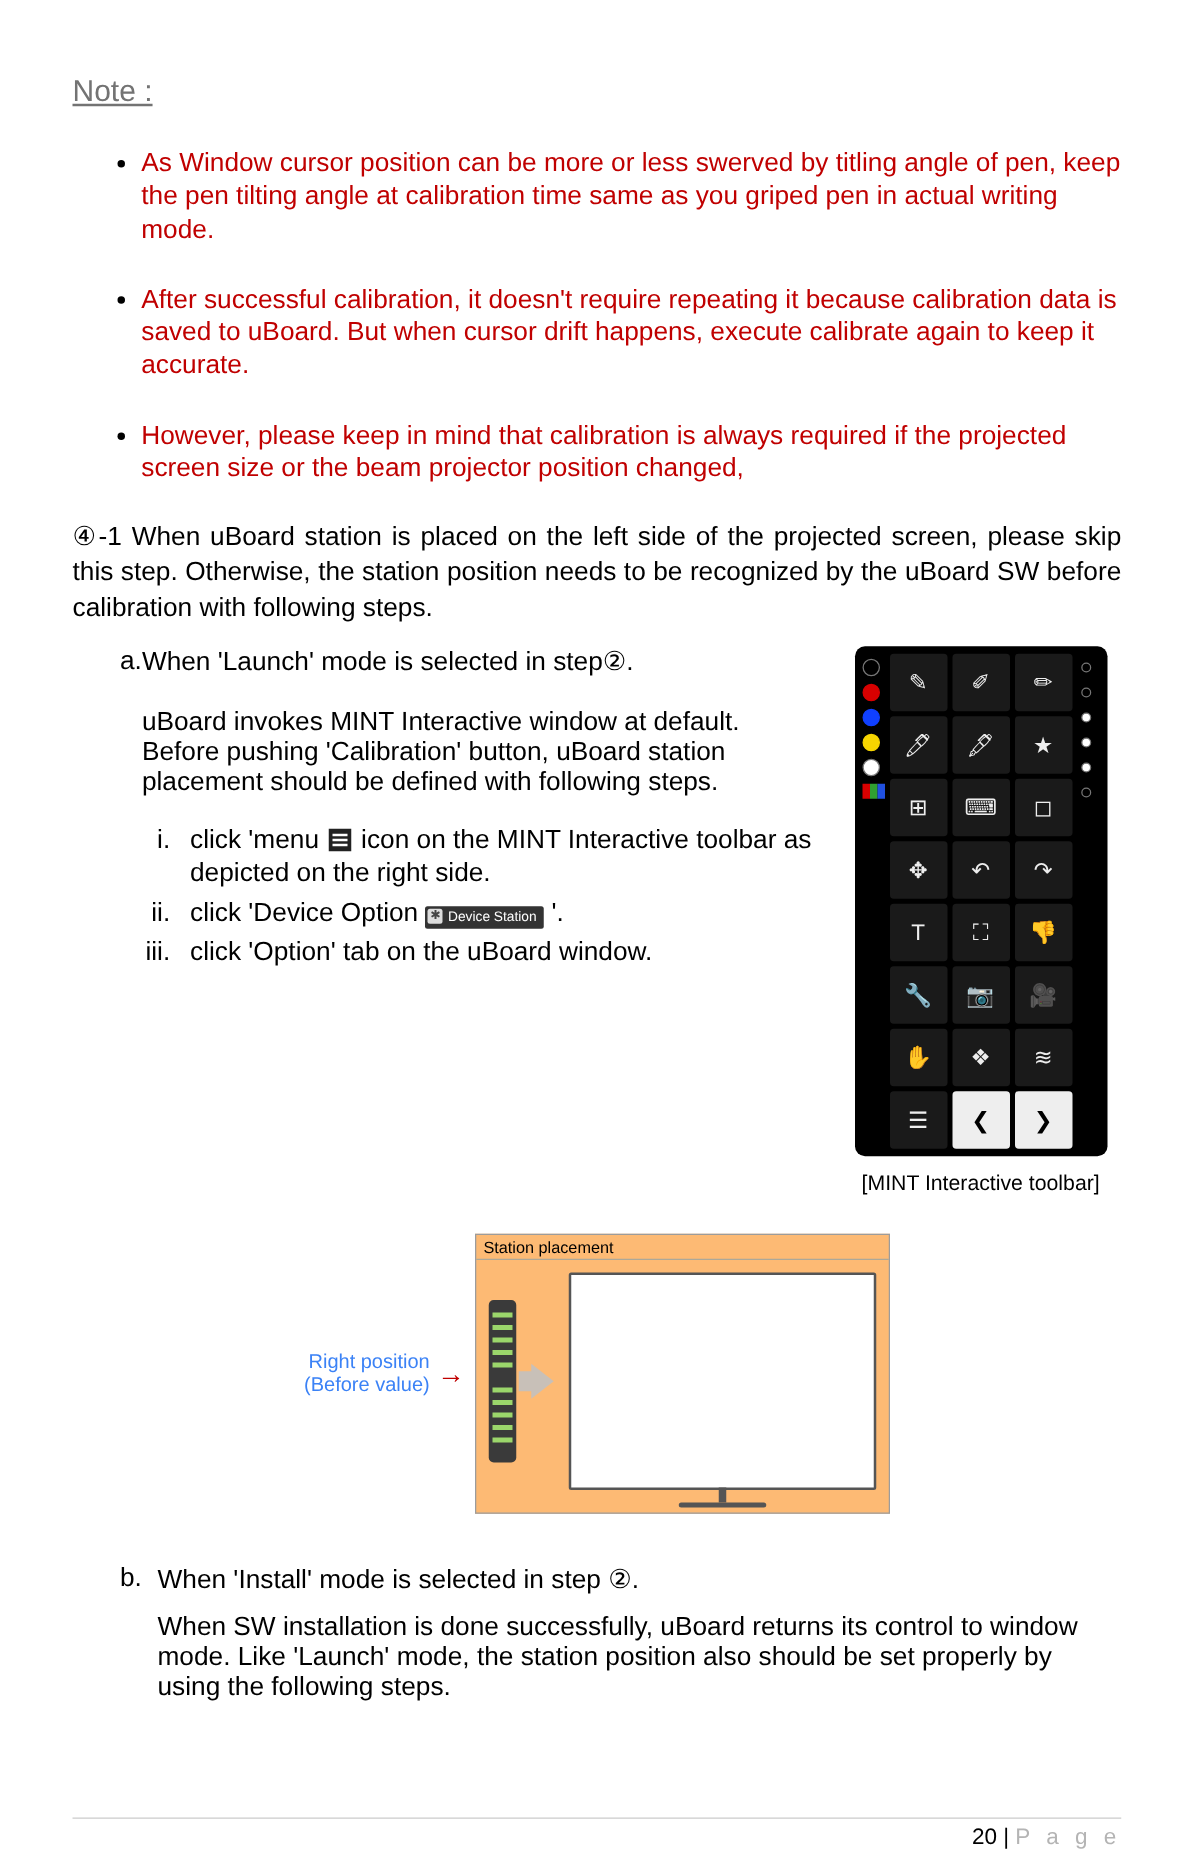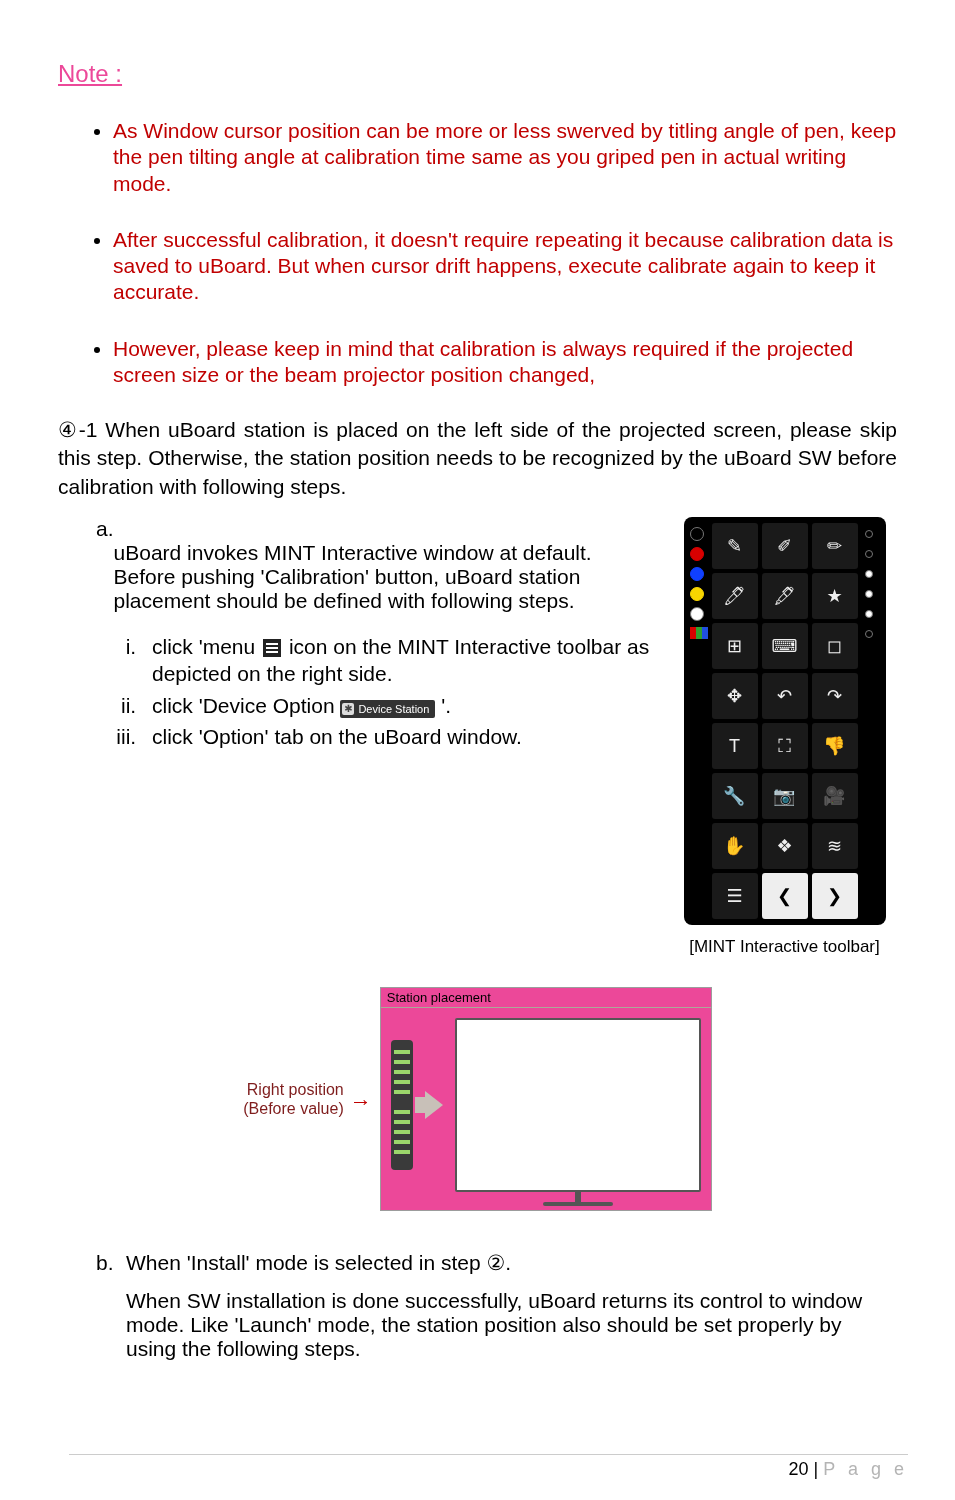--- a/index.html
+++ b/index.html
@@ -9,21 +9,21 @@
     color: #000;
     margin: 0;
     padding: 60px 58px 30px 58px;
     width: 955px;
     box-sizing: border-box;
     background: #fff;
     position: relative;
     min-height: 1500px;
   }
   .note-heading {
-    color: #ec4899;
+    color: #737373;
     font-size: 24px;
     text-decoration: underline;
     margin: 0 0 24px 0;
     font-weight: normal;
   }
   ul.red-bullets {
     list-style: disc;
     padding-left: 55px;
     margin: 0 0 20px 0;
     color: #000;
@@ -151,27 +151,27 @@
     color:#eee;
     font-size: 18px;
     border-radius:3px;
   }
   .cell.light { background:#eee; color:#000; }
   
   .station-wrap {
     display:flex; align-items:center; justify-content:center;
     margin: 30px 0 40px 0;
   }
-  .station-label { color:#7f1d1d; font-size:16px; text-align:right; margin-right:6px; line-height:1.2; }
+  .station-label { color:#3b82f6; font-size:16px; text-align:right; margin-right:6px; line-height:1.2; }
   .red-arrow {
     color:#c00000; font-size:22px; margin-right:8px; font-weight:bold;
   }
   .panel {
     border: 1px solid #9c9c9c;
-    background: #ec4899;
+    background: #fdba74;
     width: 330px;
     padding: 0 0 14px 0;
   }
   .panel-title {
     font-size: 13px;
     padding: 2px 6px;
     border-bottom: 1px solid #aca899;
   }
   .panel-body {
     display:flex;
@@ -212,21 +212,21 @@
   }
   .whiteboard .stand {
     position:absolute; bottom:-12px; left:50%; transform:translateX(-50%);
     width:6px; height:12px; background:#555;
   }
   .whiteboard .base {
     position:absolute; bottom:-16px; left:50%; transform:translateX(-50%);
     width:70px; height:4px; background:#555; border-radius:2px;
   }
   .footer {
-    position:absolute; right:47px; bottom:20px;
+    position:absolute; right:58px; bottom:20px;
     font-size:18px;
     border-top: 1px solid #ccc;
     padding-top: 4px;
     width: calc(100% - 116px);
     text-align: right;
   }
   .footer .pnum { color:#000; }
   .footer .pg { color:#b4b4b4; letter-spacing: 4px; }
   .step-b { padding-left: 38px; }
   .step-b-row { display:flex; margin-bottom:14px;}
@@ -246,20 +246,21 @@
 <p class="para41">
   <span class="circled">④-1</span><span>  When uBoard station is placed on the left side of the projected screen, please skip this step. Otherwise, the station position needs to be recognized by the uBoard SW before calibration with following steps.</span>
 </p>
 
 <div class="two-col">
   <div class="col-left">
 
     <div class="step-a">
       <div class="lbl">a.</div>
       <div>
+        <div class="txt">When 'Launch' mode is selected in step②.</div>
         <br>
         <div class="detail">uBoard invokes MINT Interactive window at default. Before pushing 'Calibration' button, uBoard station placement should be defined with following steps.</div>
       </div>
     </div>
 
     <ol class="roman">
       <li>
         <span>click 'menu </span>
         <span class="menu-icon"></span>
         <span> icon on the MINT Interactive toolbar as depicted on the right side.</span>

